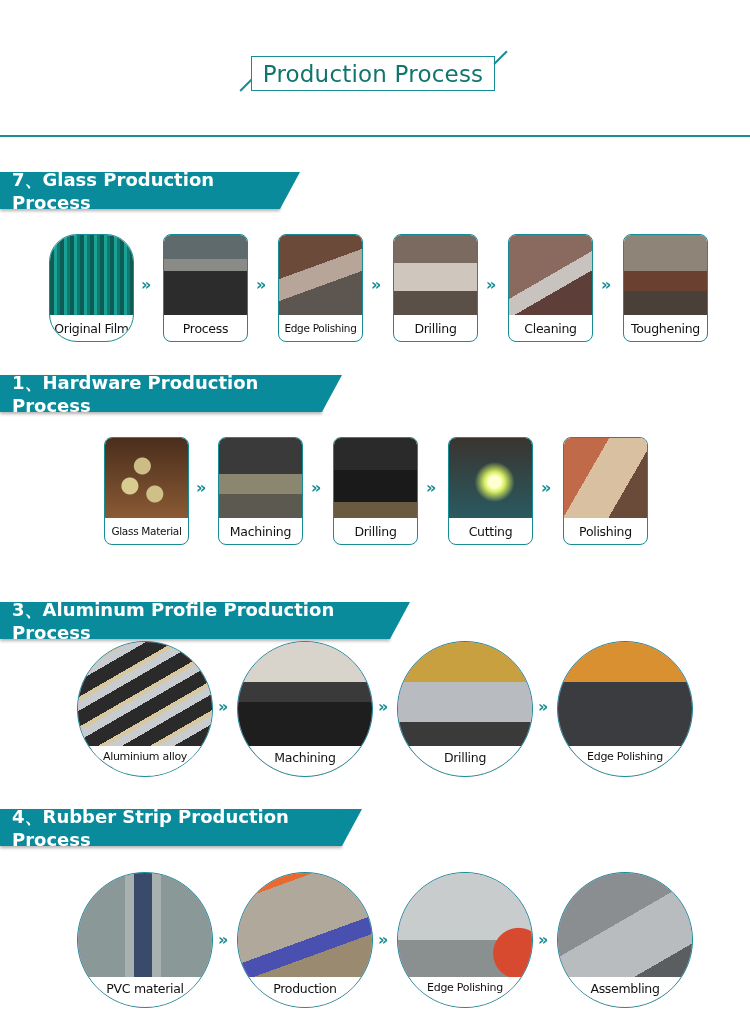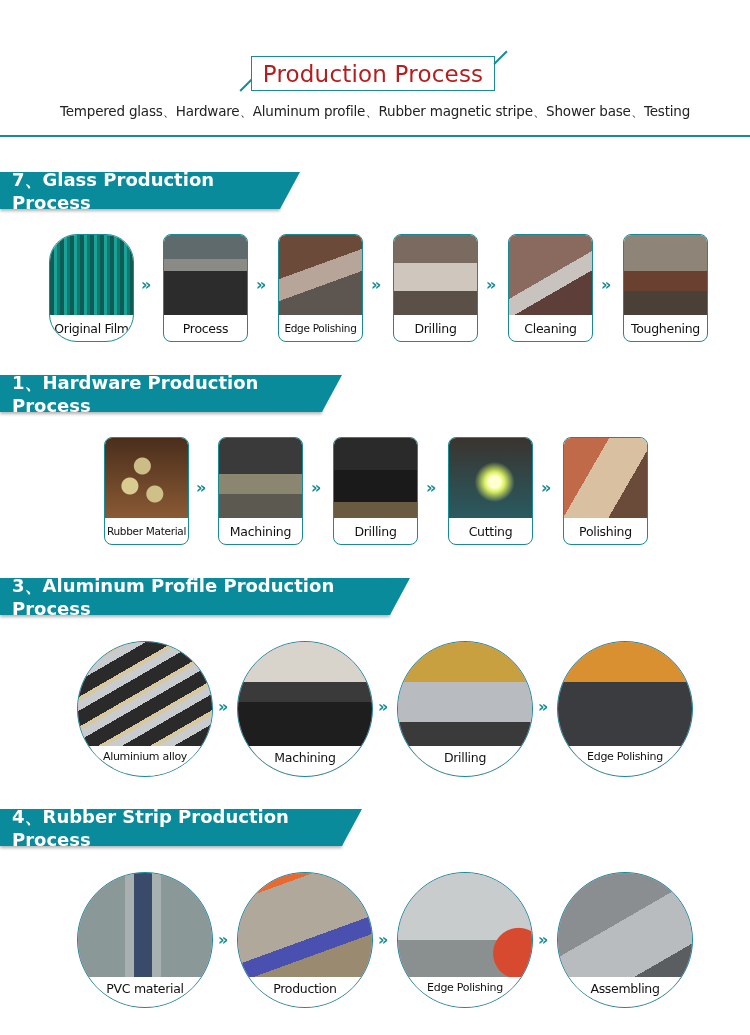--- a/index.html
+++ b/index.html
@@ -1,18 +1,18 @@
 <!DOCTYPE html>
 <html><head>
 <meta charset="utf-8">
 <style>
   * { box-sizing: border-box; margin: 0; padding: 0; }
   body { width: 750px; height: 1035px; background: #ffffff; font-family: "DejaVu Sans", sans-serif; color: #222; position: relative; overflow: hidden; }
   .header { position: absolute; left: 0; top: 0; width: 750px; height: 135px; }
-  .title-box { position: absolute; left: 251px; top: 56px; width: 244px; height: 35px; border: 1.5px solid #168c95; display: flex; align-items: center; justify-content: center; font-size: 23px; color: #b91c1c; letter-spacing: 0.2px; background: #fff; }
+  .title-box { position: absolute; left: 251px; top: 56px; width: 244px; height: 35px; border: 1.5px solid #168c95; display: flex; align-items: center; justify-content: center; font-size: 23px; color: #0f766e; letter-spacing: 0.2px; background: #fff; }
   .slash { position: absolute; height: 1.5px; background: #168c95; transform-origin: left center; }
   .subtitle { position: absolute; left: 0; width: 750px; top: 103px; text-align: center; font-size: 13.5px; color: #222; letter-spacing: -0.2px; }
   .rule { position: absolute; left: 0; top: 135px; width: 750px; height: 1.5px; background: #168c95; }
   .banner { position: absolute; left: 0; height: 37px; background: #0a8b9b; color: #fff; font-size: 18px; font-weight: bold; display: flex; align-items: center; padding-left: 12px; box-shadow: 0 2px 3px rgba(0,0,0,0.3); }
   .banner::after { content: ""; position: absolute; right: -20px; top: 0; border-top: 37px solid #0a8b9b; border-right: 20px solid transparent; }
   .card { position: absolute; width: 85px; height: 108px; border: 1.5px solid #168c95; border-radius: 8px; overflow: hidden; background: #fff; }
   .card .pic { width: 100%; height: 80px; }
   .card .lbl { height: 26px; display: flex; align-items: center; justify-content: center; font-size: 12.5px; color: #111; white-space: nowrap; letter-spacing: -0.3px; }
   .card .lbl.sm { font-size: 10.5px; }
   .arrow { position: absolute; color: #168c95; font-size: 16px; font-weight: bold; letter-spacing: -3px; }
@@ -21,21 +21,20 @@
   .circle .clbl { position: absolute; left: 0; right: 0; bottom: 0; height: 30px; background: #fff; display: flex; align-items: flex-start; justify-content: center; padding-top: 4px; font-size: 12.5px; color: #111; white-space: nowrap; letter-spacing: -0.3px; }
   .circle .clbl.sm { font-size: 11px; }
 </style>
 </head>
 <body>
 
 <div class="header">
   <div class="slash" style="left:240px; top:90px; width:18px; transform: rotate(-45deg);"></div>
   <div class="title-box">Production Process</div>
   <div class="slash" style="left:494px; top:63px; width:18px; transform: rotate(-45deg);"></div>
-  <div class="subtitle">Tempered glass、Hardware、Aluminum profile、Rubber magnetic stripe、Shower base、Testing</div>
   <div class="rule"></div>
 </div>
 
 <div class="banner" style="top:172px; width:280px;">
     <span>7、Glass Production Process</span>
   </div>
 
 <div class="card" style="left:49px; top:234px;border-radius:28px;">
   <div class="pic" style="background: repeating-linear-gradient(90deg, #0d5c55 0 4px, #1aa296 4px 7px, #0f7a70 7px 10px);"></div>
   <div class="lbl">Original Film</div>
@@ -65,21 +64,21 @@
   <div class="pic" style="background: linear-gradient(180deg, #8e8578 0 45%, #6a4030 45% 70%, #4a4038 70% 100%);"></div>
   <div class="lbl">Toughening</div>
 </div>
 
 <div class="banner" style="top:375px; width:322px;">
     <span>1、Hardware Production Process</span>
   </div>
 
 <div class="card" style="left:104px; top:437px;">
   <div class="pic" style="background: radial-gradient(circle at 30% 60%, #d8cc90 0 8px, transparent 9px), radial-gradient(circle at 60% 70%, #cfc088 0 8px, transparent 9px), radial-gradient(circle at 45% 35%, #cbbd85 0 8px, transparent 9px), linear-gradient(180deg, #4a2e1c, #8a5a34);"></div>
-  <div class="lbl sm">Rubber Material</div>
+  <div class="lbl sm">Glass Material</div>
 </div>
 <div class="arrow" style="left:196px; top:478px;">»</div>
 <div class="card" style="left:218px; top:437px;">
   <div class="pic" style="background: linear-gradient(180deg, #3a3a3a 0 45%, #8a8670 45% 70%, #5c5a50 70% 100%);"></div>
   <div class="lbl">Machining</div>
 </div>
 <div class="arrow" style="left:311px; top:478px;">»</div>
 <div class="card" style="left:333px; top:437px;">
   <div class="pic" style="background: linear-gradient(180deg, #2a2a2a 0 40%, #1a1a1a 40% 80%, #6a5a40 80% 100%);"></div>
   <div class="lbl">Drilling</div>
@@ -88,21 +87,21 @@
 <div class="card" style="left:448px; top:437px;">
   <div class="pic" style="background: radial-gradient(circle at 55% 55%, #ffffd0 0 6px, #d8f060 10px, transparent 20px), linear-gradient(180deg, #3a3430, #2a5a60);"></div>
   <div class="lbl">Cutting</div>
 </div>
 <div class="arrow" style="left:541px; top:478px;">»</div>
 <div class="card" style="left:563px; top:437px;">
   <div class="pic" style="background: linear-gradient(120deg, #c06a4a 0 35%, #d8c0a0 35% 70%, #6a4a38 70% 100%);"></div>
   <div class="lbl">Polishing</div>
 </div>
 
-<div class="banner" style="top:578px; width:390px;">
+<div class="banner" style="top:602px; width:390px;">
     <span>3、Aluminum Profile Production Process</span>
   </div>
 
 <div class="circle" style="left:77px; top:641px;">
   <div class="pic" style="background: repeating-linear-gradient(150deg, #c8ccce 0 8px, #2a2a2a 8px 22px, #d8c8a0 22px 26px);"></div>
   <div class="clbl sm">Aluminium alloy</div>
 </div>
 <div class="arrow" style="left:218px; top:697px;">»</div>
 <div class="circle" style="left:237px; top:641px;">
   <div class="pic" style="background: linear-gradient(180deg, #d8d4cc 0 30%, #3a3a3a 30% 45%, #1e1e1e 45% 100%);"></div>

